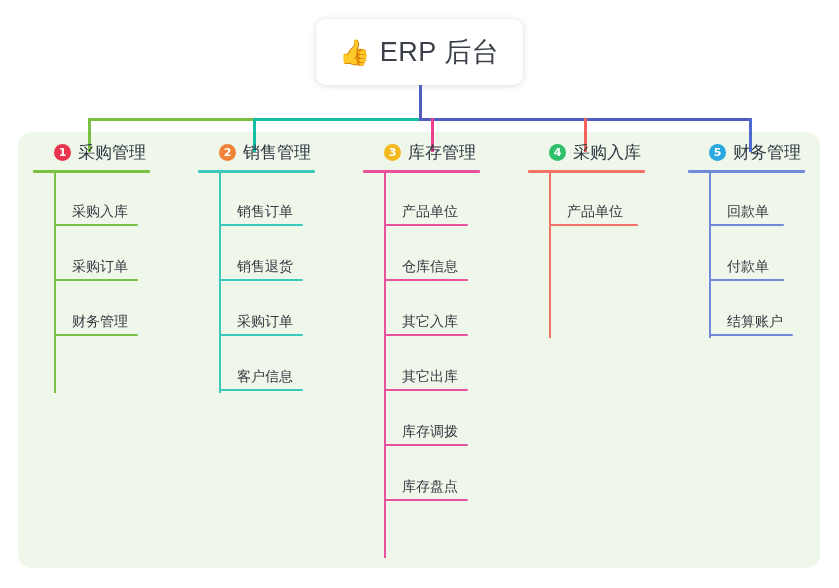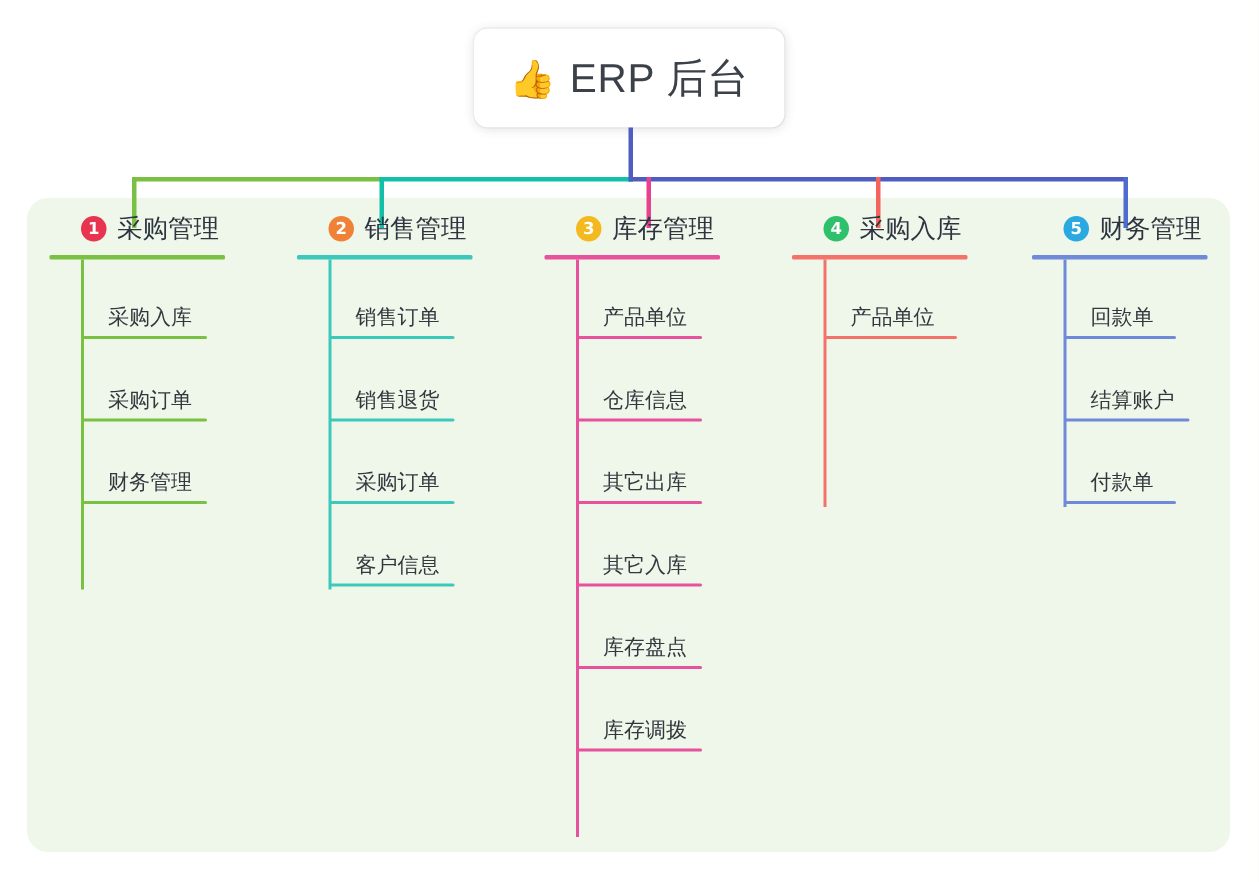--- a/index.html
+++ b/index.html
@@ -201,33 +201,33 @@
           <div class="spine" style="background: rgb(232, 81, 155); height: 385px;"></div>
           <div class="leaf">
             <span class="leaf-text">产品单位</span>
             <div class="leaf-rule" style="width: 83px; background: rgb(232, 81, 155);"></div>
           </div>
           <div class="leaf">
             <span class="leaf-text">仓库信息</span>
             <div class="leaf-rule" style="width: 83px; background: rgb(232, 81, 155);"></div>
           </div>
           <div class="leaf">
+            <span class="leaf-text">其它入库</span>
+            <div class="leaf-rule" style="width: 83px; background: rgb(232, 81, 155);"></div>
+          </div>
+          <div class="leaf">
             <span class="leaf-text">其它出库</span>
             <div class="leaf-rule" style="width: 83px; background: rgb(232, 81, 155);"></div>
           </div>
           <div class="leaf">
-            <span class="leaf-text">其它入库</span>
+            <span class="leaf-text">库存调拨</span>
             <div class="leaf-rule" style="width: 83px; background: rgb(232, 81, 155);"></div>
           </div>
           <div class="leaf">
             <span class="leaf-text">库存盘点</span>
-            <div class="leaf-rule" style="width: 83px; background: rgb(232, 81, 155);"></div>
-          </div>
-          <div class="leaf">
-            <span class="leaf-text">库存调拨</span>
             <div class="leaf-rule" style="width: 83px; background: rgb(232, 81, 155);"></div>
           </div>
         </div>
       </div>
       <div class="branch" style="left: 528px;">
         <div class="branch-head">
           <span class="badge" style="background: rgb(47, 192, 107);">4</span>
           <span class="branch-title">采购入库</span>
         </div>
         <div class="branch-rule" style="width: 117px; background: rgb(244, 114, 106);"></div>
@@ -245,24 +245,24 @@
           <span class="branch-title">财务管理</span>
         </div>
         <div class="branch-rule" style="width: 117px; background: rgb(111, 138, 216);"></div>
         <div class="branch-body">
           <div class="spine" style="background: rgb(111, 138, 216); height: 165px;"></div>
           <div class="leaf">
             <span class="leaf-text">回款单</span>
             <div class="leaf-rule" style="width: 74px; background: rgb(111, 138, 216);"></div>
           </div>
           <div class="leaf">
+            <span class="leaf-text">付款单</span>
+            <div class="leaf-rule" style="width: 74px; background: rgb(111, 138, 216);"></div>
+          </div>
+          <div class="leaf">
             <span class="leaf-text">结算账户</span>
             <div class="leaf-rule" style="width: 83px; background: rgb(111, 138, 216);"></div>
           </div>
-          <div class="leaf">
-            <span class="leaf-text">付款单</span>
-            <div class="leaf-rule" style="width: 74px; background: rgb(111, 138, 216);"></div>
-          </div>
         </div>
       </div>
     </div>
 
 </div>
 
 </body></html>

